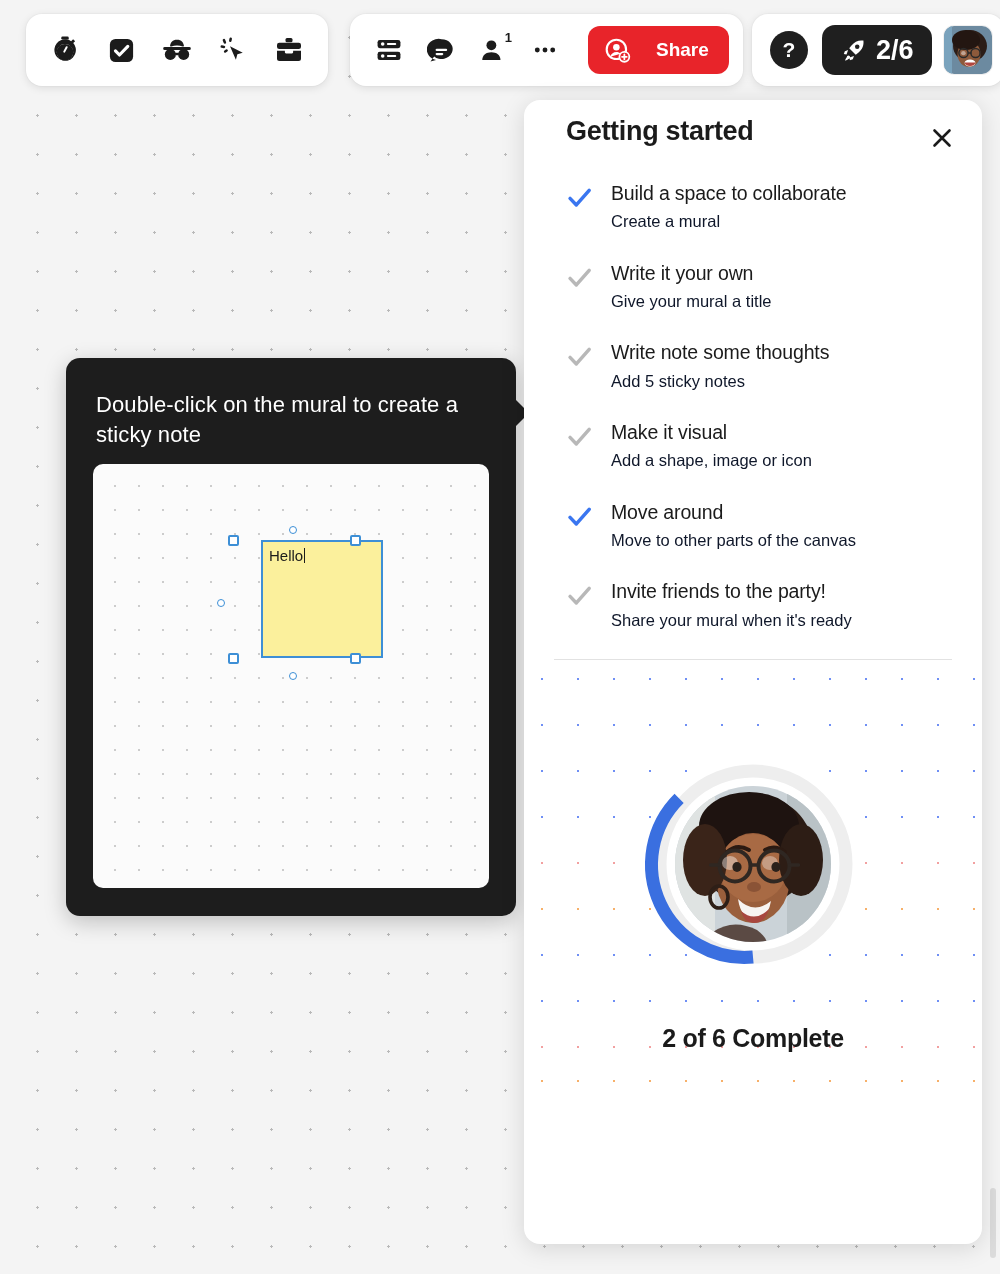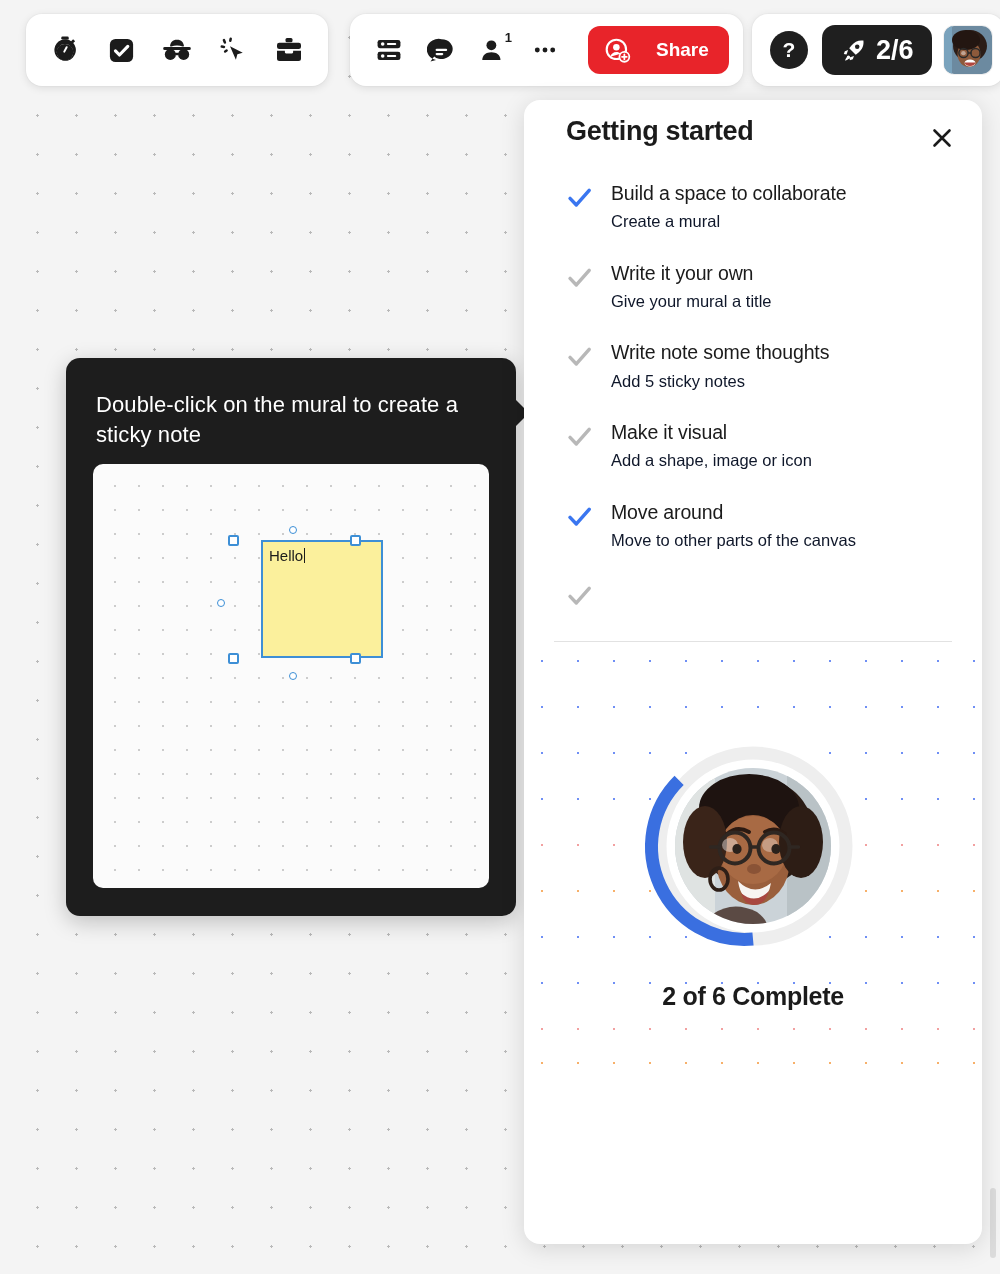--- a/index.html
+++ b/index.html
@@ -189,21 +189,21 @@
     transform: translateX(-50%);
     width: 236px; height: 236px;
   }
   #progress-ring-avatar {
     position: absolute; left: 50%; top: 50%;
     transform: translate(-50%,-50%);
     width: 156px; height: 156px; border-radius: 50%;
     overflow: hidden;
   }
   #progress-label {
-    position: absolute; left: 0; right: 0; top: 340px;
+    position: absolute; left: 0; right: 0; top: 364px;
     text-align: center;
     font-size: 25px; font-weight: 700; color: #1b1b1b;
     letter-spacing: -.3px;
   }
 
   
   #canvas-scrollbar {
     position: absolute; right: 4px; top: 1188px;
     width: 6px; height: 70px; border-radius: 3px;
     background: #dcdcdc;
@@ -439,20 +439,24 @@
         <div class="item-title">Move around</div>
         <div class="item-sub">Move to other parts of the canvas</div>
       </span>
     </div>
 
     <div class="checklist-item">
       <span class="check-icon">
         <svg width="27" height="27" viewBox="0 0 24 24" fill="none" stroke="#b8b8b8" stroke-width="3.1" stroke-linecap="round" stroke-linejoin="round">
             <path d="M3.6 12.8l5.6 5.8L20.6 5.6"></path>
           </svg>
+      </span>
+      <span>
+        <div class="item-title">Invite friends to the party!</div>
+        <div class="item-sub">Share your mural when it's ready</div>
       </span>
     </div>
   </div>
 
   <div id="panel-divider"></div>
 
   <div id="progress-section">
 
     <div class="dotrow" style="top:18px;  background-image:radial-gradient(circle,#6f8ff5 1px,transparent 1.1px); background-size:36px 2px;"></div>
     <div class="dotrow" style="top:64px;  background-image:radial-gradient(circle,#6f8ff5 1px,transparent 1.1px); background-size:36px 2px;"></div>

